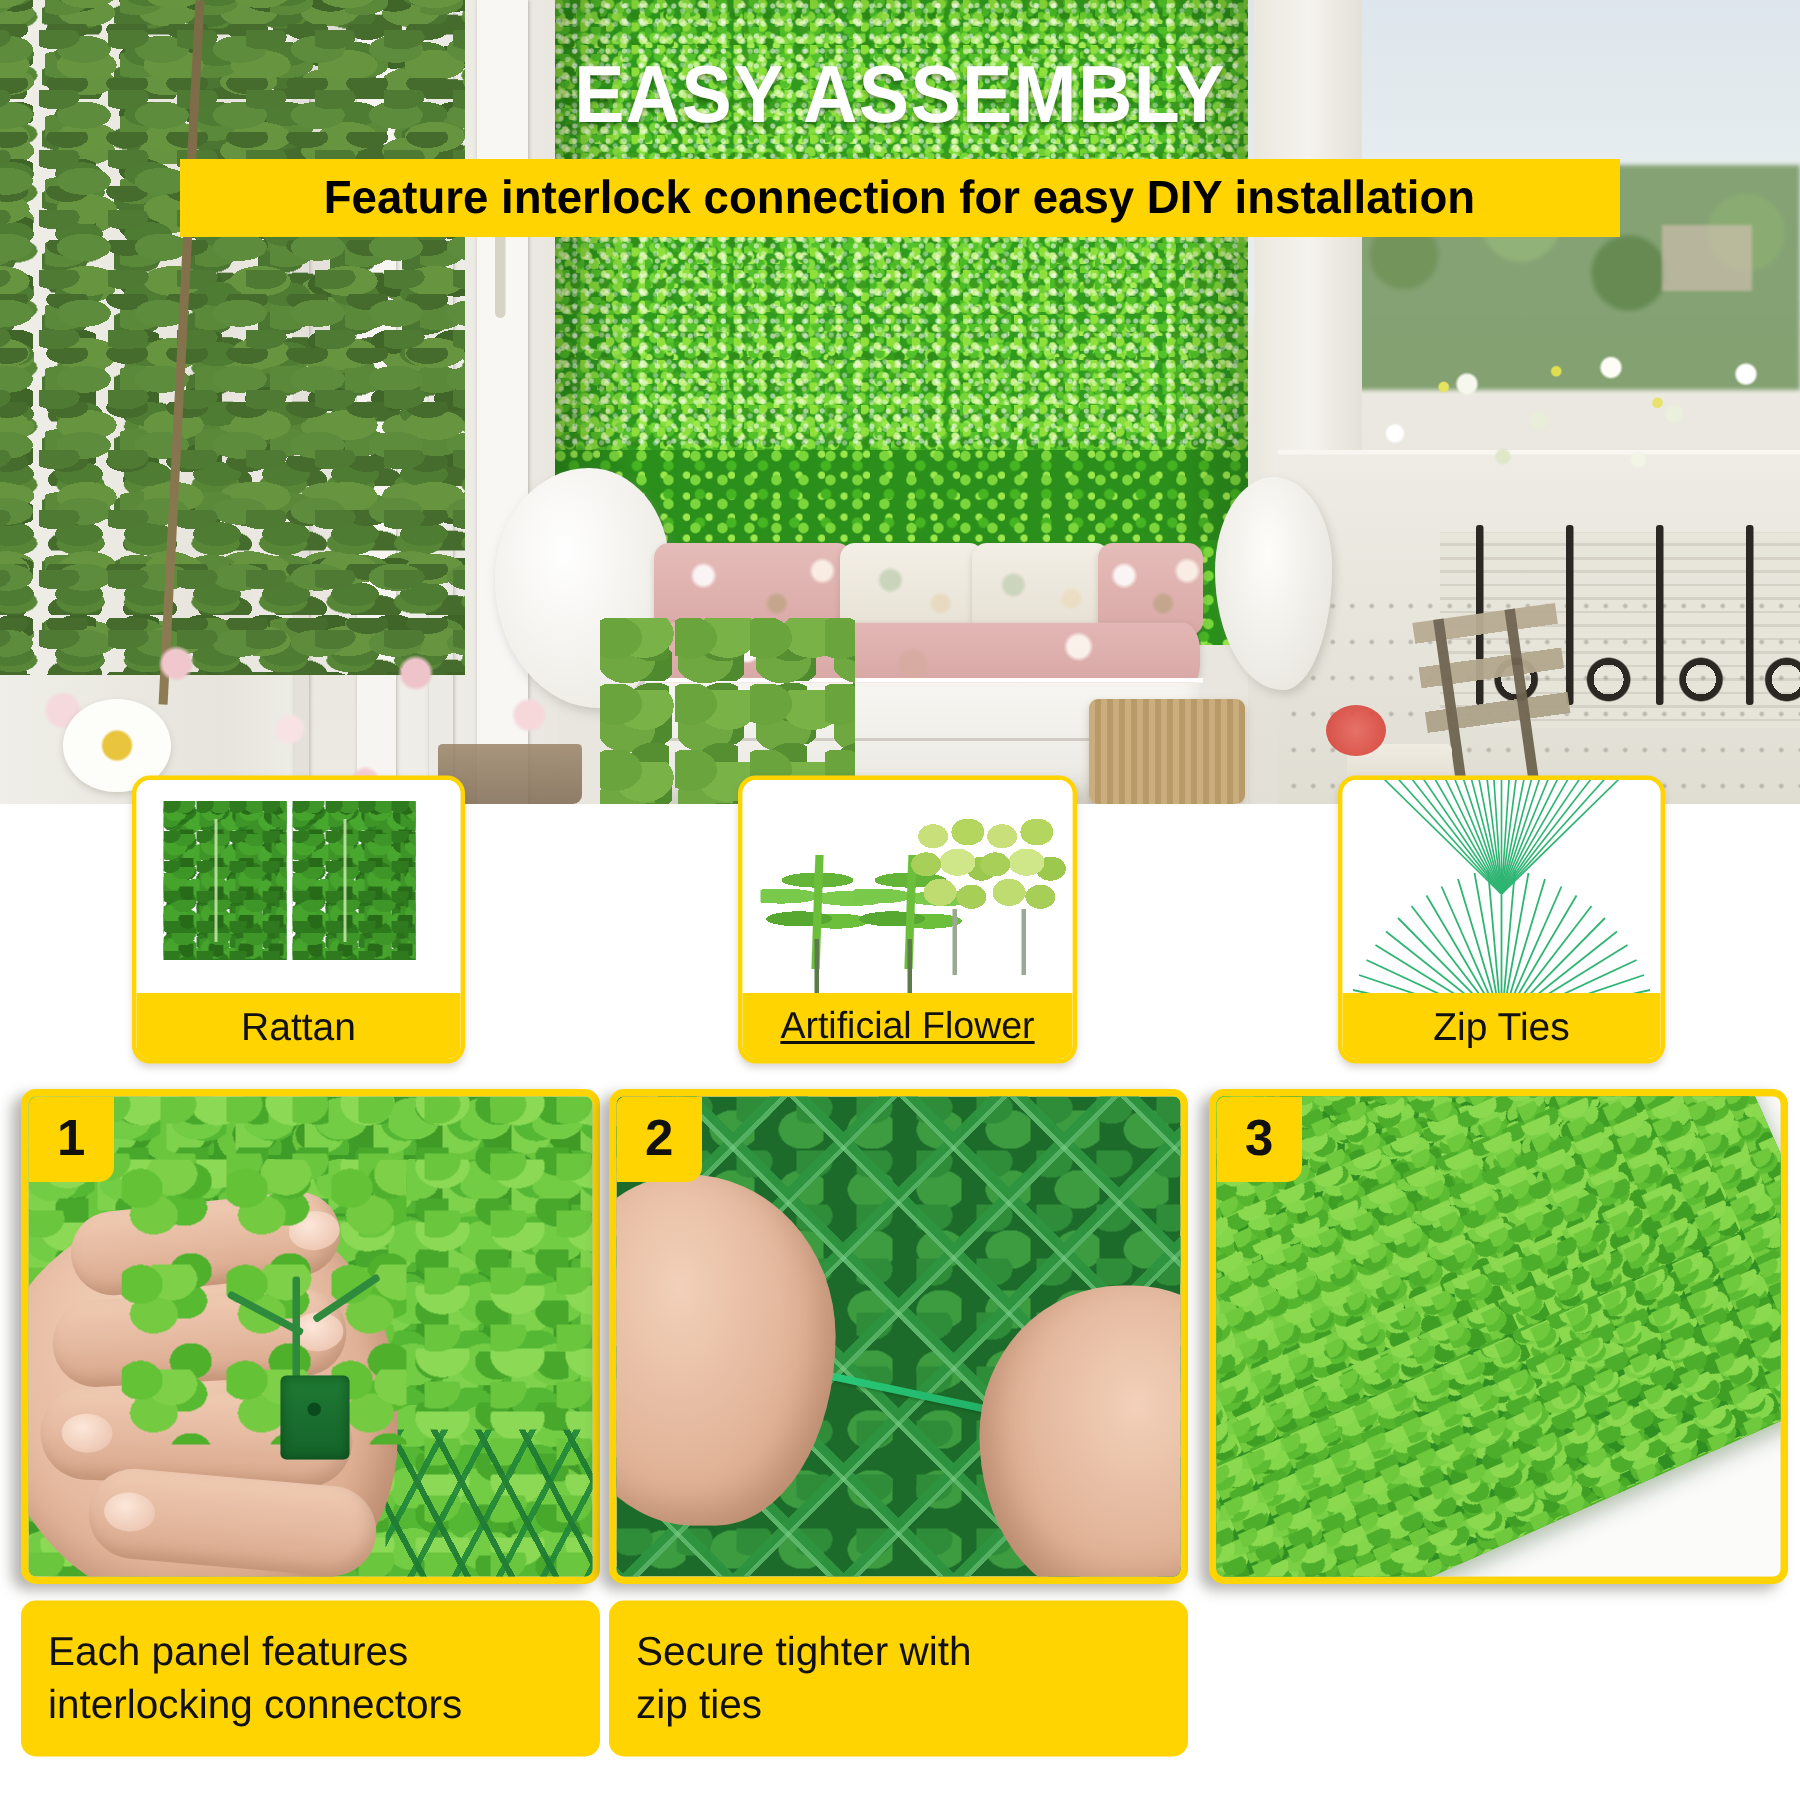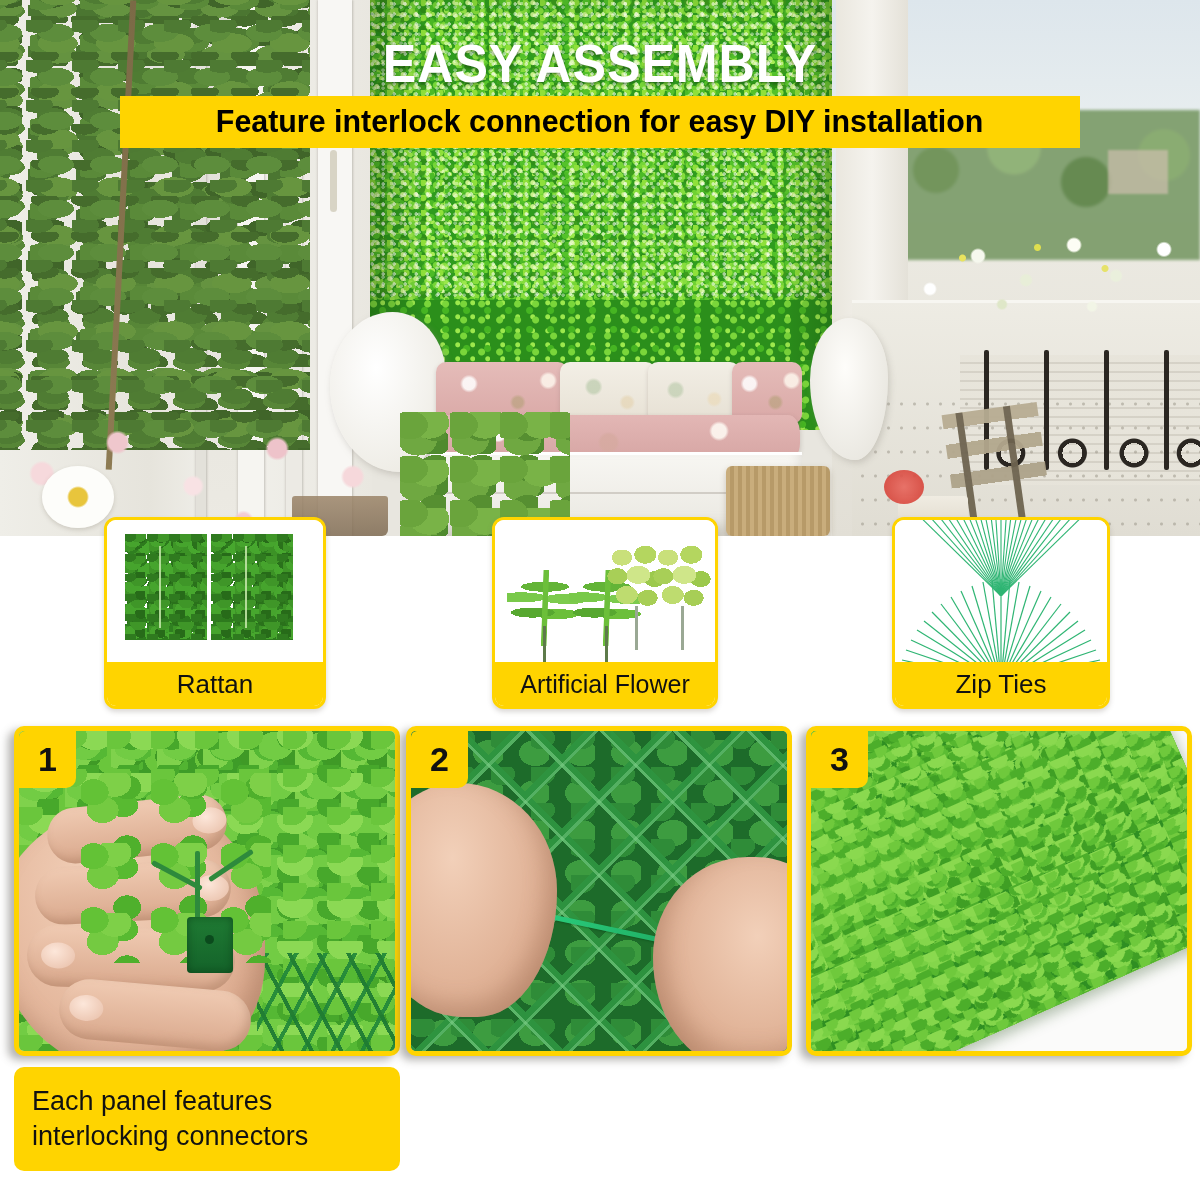--- a/index.html
+++ b/index.html
@@ -304,45 +304,45 @@
   
   .hero-title {
     position: absolute; left: 0; top: 32px; width: 1200px;
     text-align: center; color: #ffffff;
     font-size: 54px; font-weight: bold; letter-spacing: 1px;
     transform: scaleX(.93); transform-origin: center;
     text-shadow: 0 2px 4px rgba(0,0,0,.35);
     font-family: "Liberation Sans", sans-serif;
   }
   .hero-sub-wrap {
-    position: absolute; left: 120px; top: 96px; width: 960px; height: 52px;
+    position: absolute; left: 120px; top: 106px; width: 960px; height: 52px;
     background: #FFD400; display: flex; align-items: center; justify-content: center;
   }
   .hero-sub {
     color: #000; font-size: 31px; font-weight: bold; white-space: nowrap;
     transform: scaleX(.98);
   }
 
   
   .acc-card {
     position: absolute; top: 517px; width: 222px; height: 192px;
     background: #fff; border: 3px solid #FFD400; border-radius: 12px;
     overflow: hidden; box-shadow: 0 3px 5px rgba(110,105,95,.25);
     display: flex; flex-direction: column;
   }
-  .acc-card.a1 { left: 104px; }
+  .acc-card.a1 { left: 88px; }
   .acc-card.a2 { left: 492px; width: 226px; }
   .acc-card.a3 { left: 892px; width: 218px; }
   .acc-img { flex: 1; position: relative; background: #fff; overflow: hidden; }
   .acc-label {
     height: 44px; background: #FFD400; display: flex;
     align-items: center; justify-content: center;
     font-size: 26px; color: #111;
   }
-  .acc-card.a2 .acc-label { font-size: 25px; }
+  .acc-card.a2 .acc-label { font-size: 25px; text-decoration: underline; }
 
   
   .ivy {
     position: absolute; top: 14px; width: 82px; height: 106px;
     background-image:
       radial-gradient(ellipse 7px 6px at 20% 10%, #2f7a1f 0 100%, transparent),
       radial-gradient(ellipse 8px 7px at 55% 6%,  #3f9628 0 100%, transparent),
       radial-gradient(ellipse 6px 6px at 80% 16%, #276b19 0 100%, transparent),
       radial-gradient(ellipse 8px 7px at 32% 28%, #46a42d 0 100%, transparent),
       radial-gradient(ellipse 7px 6px at 68% 34%, #2d7a1d 0 100%, transparent),
@@ -763,20 +763,24 @@
     <div class="step-photo">
       <div class="p2-bg"></div>
       <div class="p2-lattice"></div>
       <div class="p2-lattice2"></div>
       <div class="tie-line"></div>
       <div class="tie-head"></div>
       <div class="p2-hand-l"></div>
       <div class="p2-hand-r"></div>
       <div class="badge">2</div>
     </div>
+    <div class="cap center">
+      <span class="cap-line">Secure tighter with</span>
+      <span class="cap-line">zip ties</span>
+    </div>
   </div>
 
   <div class="step s3">
     <div class="step-photo">
       <div class="p3-bg"></div>
       <div class="p3-edge"></div>
       <div class="p3-panel"></div>
       <div class="badge">3</div>
     </div>
   </div>

